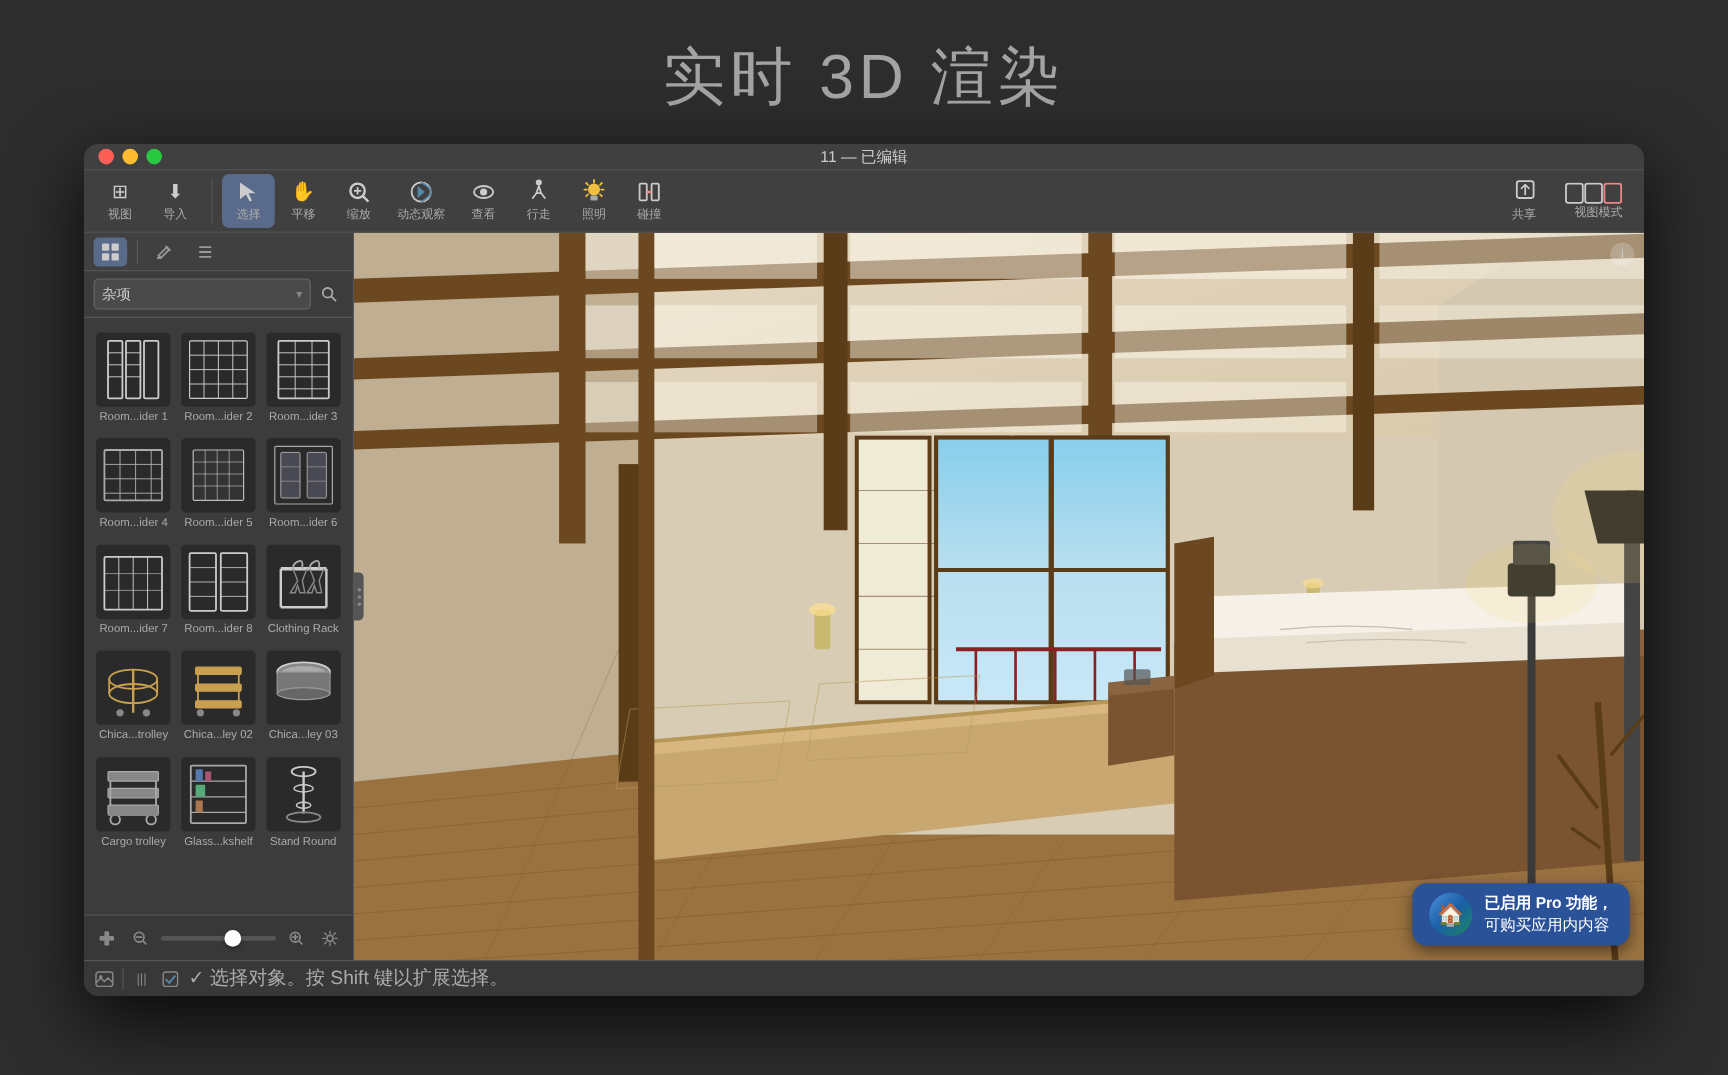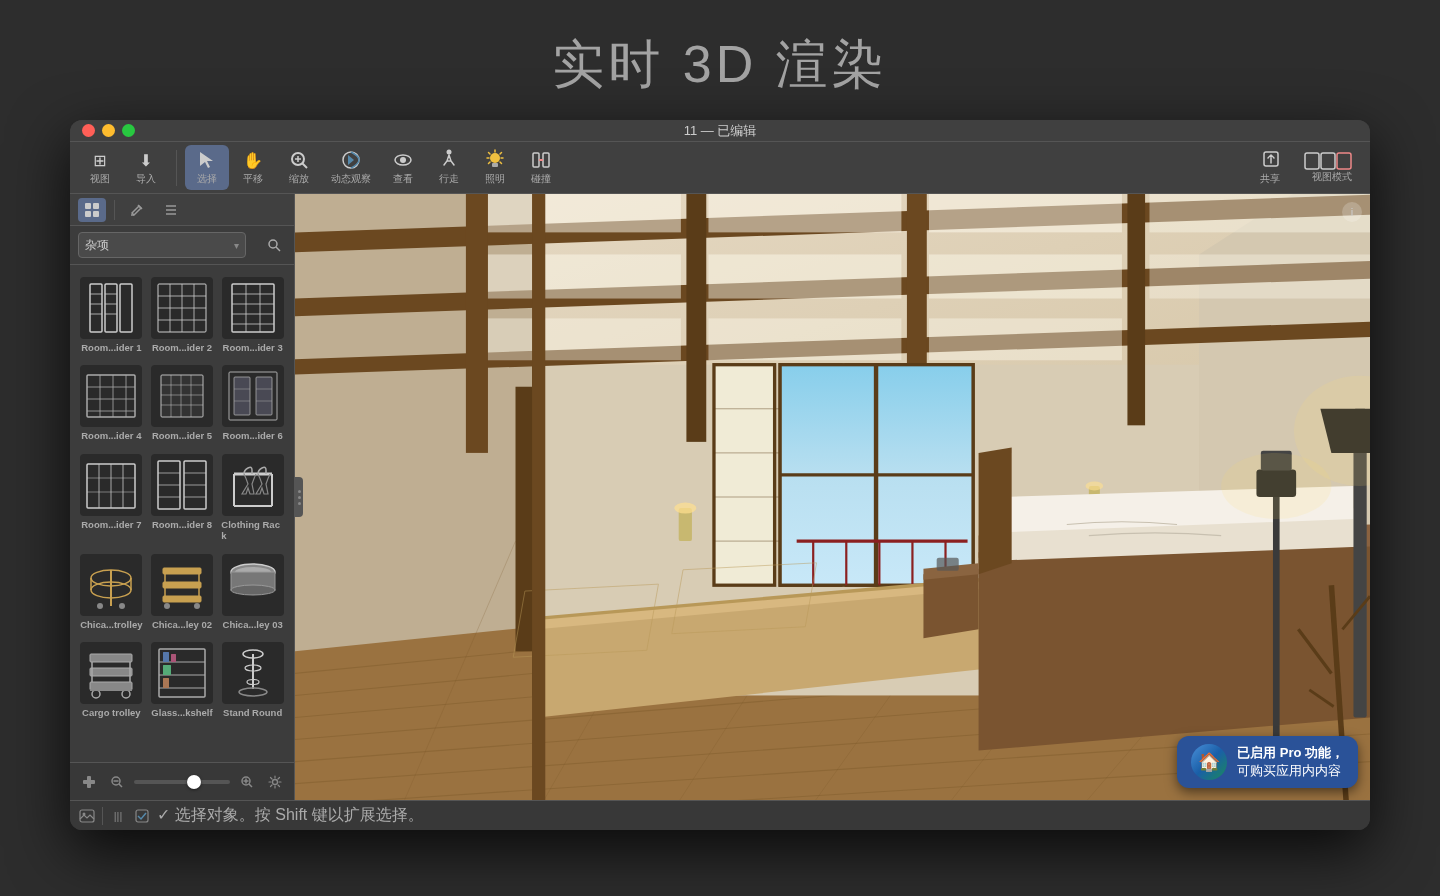--- a/index.html
+++ b/index.html
@@ -186,21 +186,21 @@
     .sidebar-divider-v {
       width: 1px;
       height: 20px;
       background: #555;
       margin: 0 2px;
     }
     .sidebar-search-row {
       display: flex;
       align-items: center;
       padding: 6px 8px;
-      gap: 16px;
+      gap: 3px;
       border-bottom: 1px solid #555;
     }
     .sidebar-dropdown {
       flex: 1;
       height: 26px;
       background: #4a4a4a;
       border: 1px solid #666;
       border-radius: 4px;
       color: #ccc;
       font-size: 12px;
@@ -250,26 +250,25 @@
       background: #2a2a2a;
       border-radius: 4px;
       display: flex;
       align-items: center;
       justify-content: center;
       overflow: hidden;
     }
     .item-label {
       font-size: 9.5px;
       color: #aaa;
-      text-align: left;
+      text-align: right;
       margin-top: 3px;
       line-height: 1.2;
       max-width: 66px;
       word-break: break-all;
-      font-weight: bold;
     }
 
     
     .sidebar-bottom {
       height: 38px;
       background: #383838;
       border-top: 1px solid #555;
       display: flex;
       align-items: center;
       padding: 0 8px;

